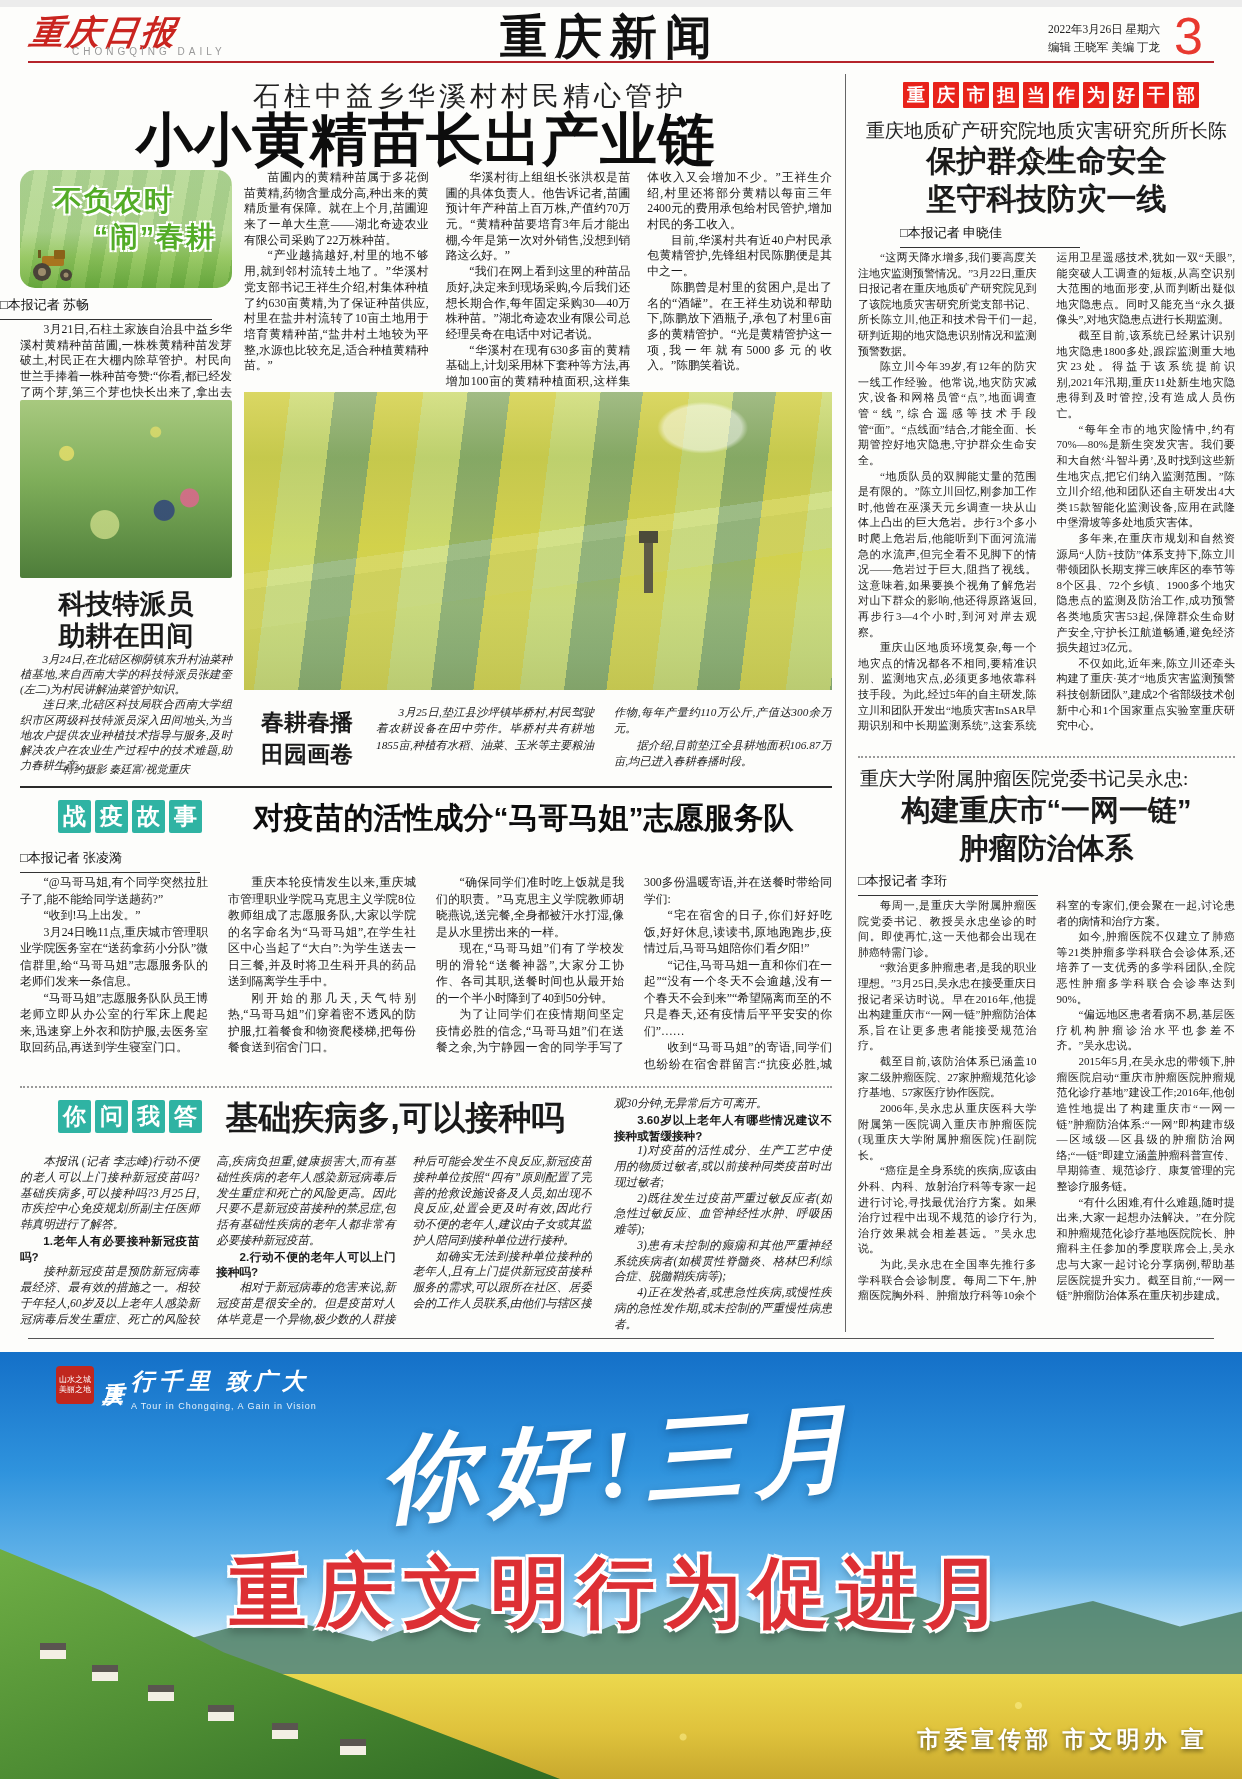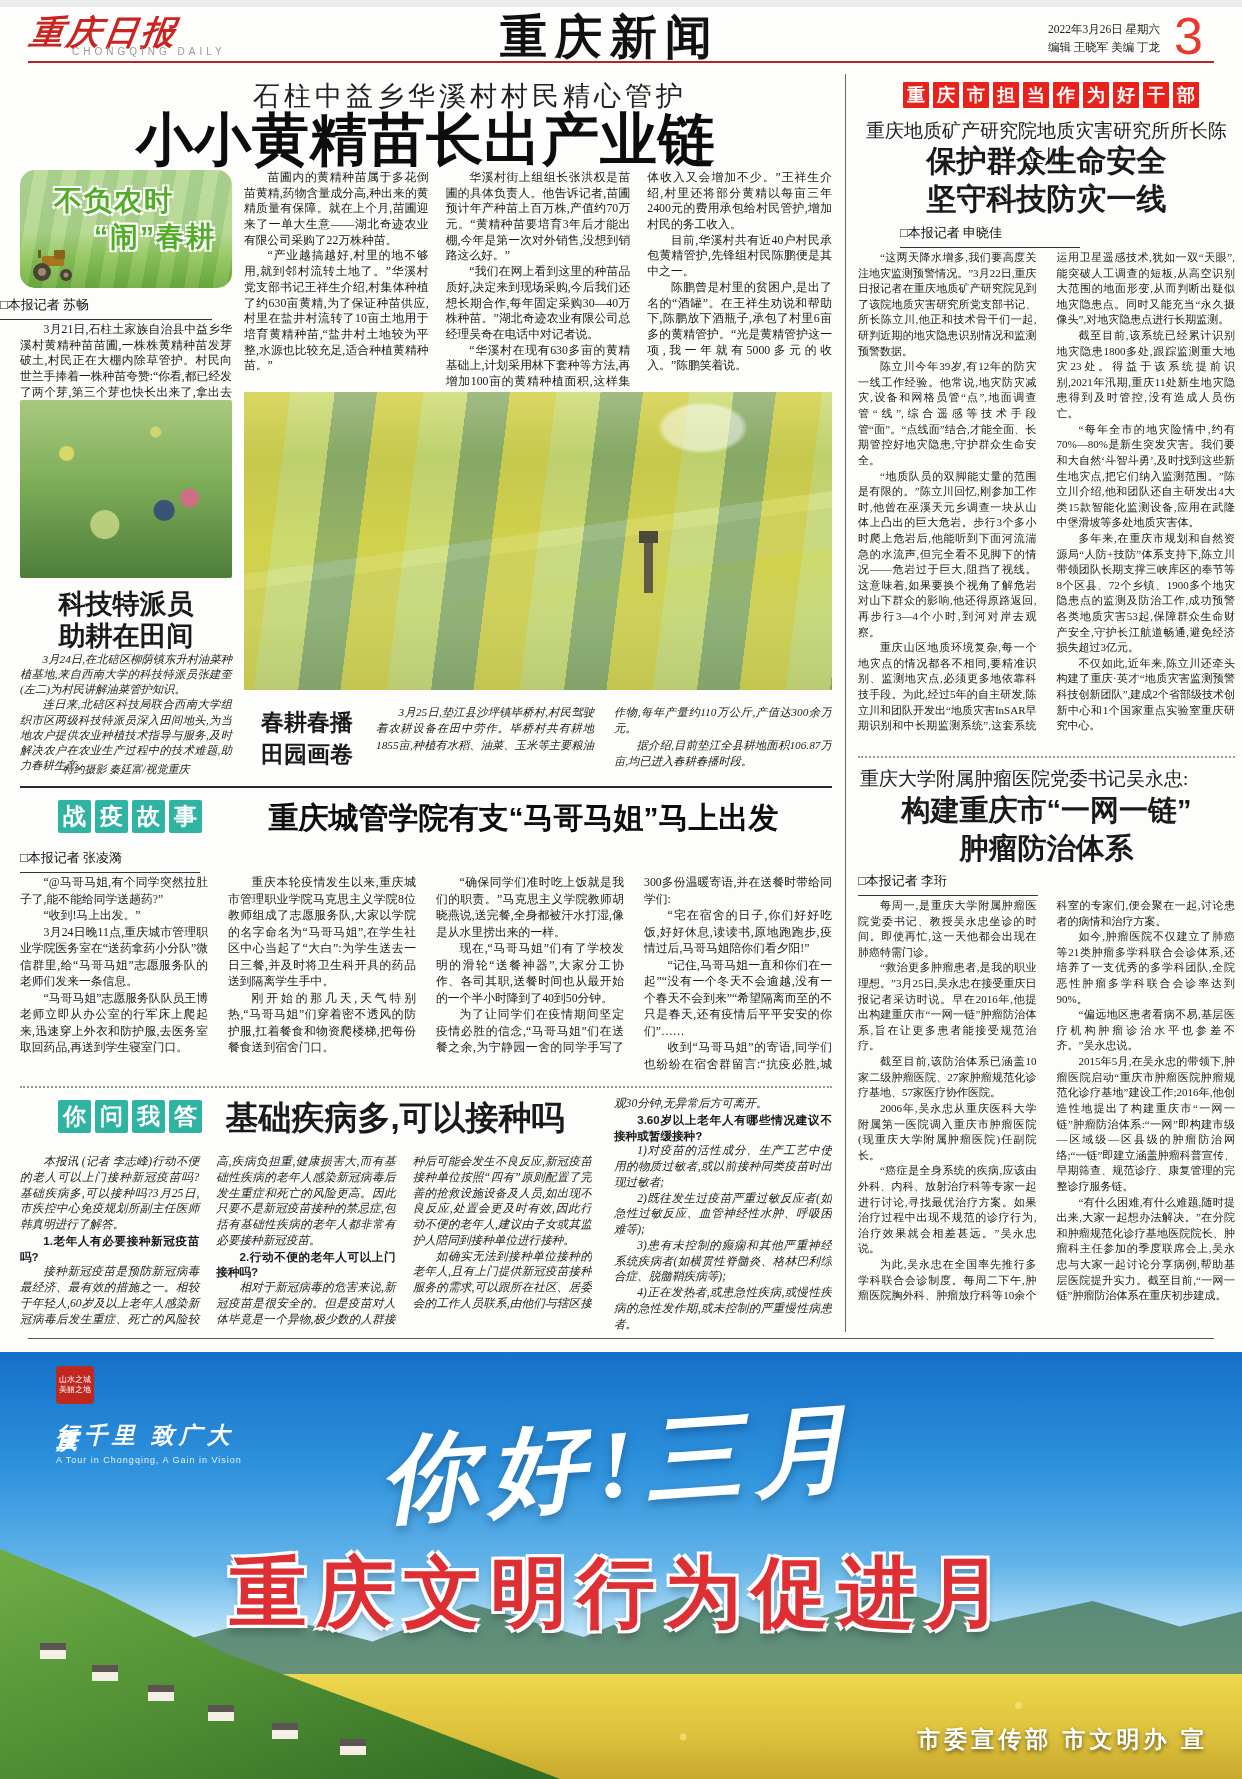--- a/index.html
+++ b/index.html
@@ -150,21 +150,21 @@
        radial-gradient(circle at 20% 40%, rgba(255,244,150,.5) 0 3px, transparent 4px),
        radial-gradient(circle at 55% 60%, rgba(255,244,150,.5) 0 3px, transparent 4px),
        radial-gradient(circle at 82% 30%, rgba(255,244,150,.5) 0 3px, transparent 4px),
        linear-gradient(180deg,#ecd84d 0%,#dfc23c 55%,#c8a92e 100%); }
   .ad-hill { position:absolute; left:0; bottom:0; width:560px; height:230px;
      background:linear-gradient(160deg,#6fae45 0%,#4d8c33 55%,#2f6b24 100%);
      clip-path:polygon(0 0,18% 18%,40% 45%,70% 72%,100% 100%,0 100%); }
   .house { position:absolute; width:26px; height:16px; background:#f3efe4;
      border-top:7px solid #5a5550; }
   .ad-logo { left:56px; top:14px; display:flex; gap:8px; align-items:flex-start;
-     position:absolute;flex-direction:column; }
+     position:absolute; }
   .seal { width:38px; height:38px; background:#c0271e; border-radius:4px; color:#fff;
      font-size:8px; line-height:1.3; display:flex; flex-direction:column;
      align-items:center; justify-content:center; text-align:center; }
   .ad-city { writing-mode:vertical-rl; color:#fff; font-size:21px; font-weight:bold;
      font-style:italic; line-height:1; }
   .ad-slogan { color:#fff; font-size:23px; font-weight:bold; font-style:italic;
      letter-spacing:5px; }
   .ad-slogan-en { color:#e8f2fb; font-size:9px; letter-spacing:1px; margin-top:4px;
      font-family:"Liberation Sans",sans-serif; }
   .ad-script { position:absolute; left:0; top:48px; width:1242px; text-align:center;
@@ -254,21 +254,21 @@
     </div>
 
   <div class="abs hrule rule-left-1"></div>
 
   <div class="abs char-badge vol-badge">
       <span class="cbox">战</span>
       <span class="cbox">疫</span>
       <span class="cbox">故</span>
       <span class="cbox">事</span>
     </div>
-  <div class="abs vol-headline">重庆城管学院有支“马哥马姐”马上出发</div>
+  <div class="abs vol-headline">对疫苗的活性成分“马哥马姐”志愿服务队</div>
   <div class="abs byline vol-byline">□本报记者 张凌漪</div>
   <div class="abs vol-body bodytext cols4">
       <p class="para">“@马哥马姐,有个同学突然拉肚子了,能不能给同学送趟药?”</p>
       <p class="para">“收到!马上出发。”</p>
       <p class="para">3月24日晚11点,重庆城市管理职业学院医务室在“送药拿药小分队”微信群里,给“马哥马姐”志愿服务队的老师们发来一条信息。</p>
       <p class="para">“马哥马姐”志愿服务队队员王博老师立即从办公室的行军床上爬起来,迅速穿上外衣和防护服,去医务室取回药品,再送到学生寝室门口。</p>
       <p class="para">重庆本轮疫情发生以来,重庆城市管理职业学院马克思主义学院8位教师组成了志愿服务队,大家以学院的名字命名为“马哥马姐”,在学生社区中心当起了“大白”:为学生送去一日三餐,并及时将卫生科开具的药品送到隔离学生手中。</p>
       <p class="para">刚开始的那几天,天气特别热,“马哥马姐”们穿着密不透风的防护服,扛着餐食和物资爬楼梯,把每份餐食送到宿舍门口。</p>
       <p class="para">“确保同学们准时吃上饭就是我们的职责。”马克思主义学院教师胡晓燕说,送完餐,全身都被汗水打湿,像是从水里捞出来的一样。</p>
       <p class="para">现在,“马哥马姐”们有了学校发明的滑轮“送餐神器”,大家分工协作、各司其职,送餐时间也从最开始的一个半小时降到了40到50分钟。</p>

